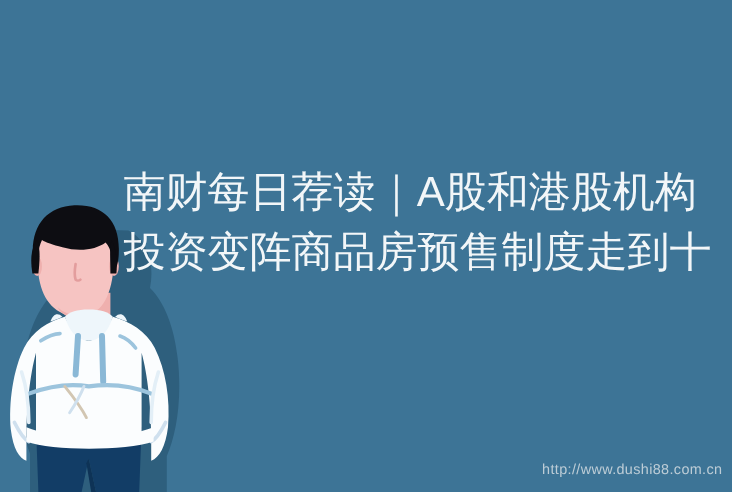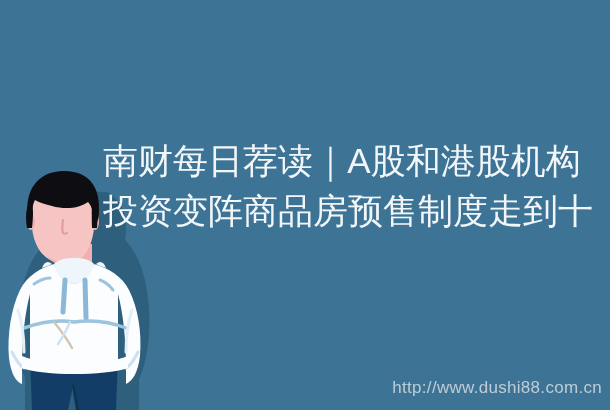--- a/index.html
+++ b/index.html
@@ -49,21 +49,21 @@
     max-height: 100px;
   }
 
   
   #watermark {
     position: absolute;
     right: 8px;
     bottom: 12px;
     color: #cfd9df;
     opacity: 0.88;
-    font-size: 17px;
+    font-size: 12px;
     letter-spacing: 0.3px;
     font-family: "Liberation Sans", "DejaVu Sans", sans-serif;
     white-space: nowrap;
   }
 </style>
 </head>
 <body>
 
 <div id="card">
 

